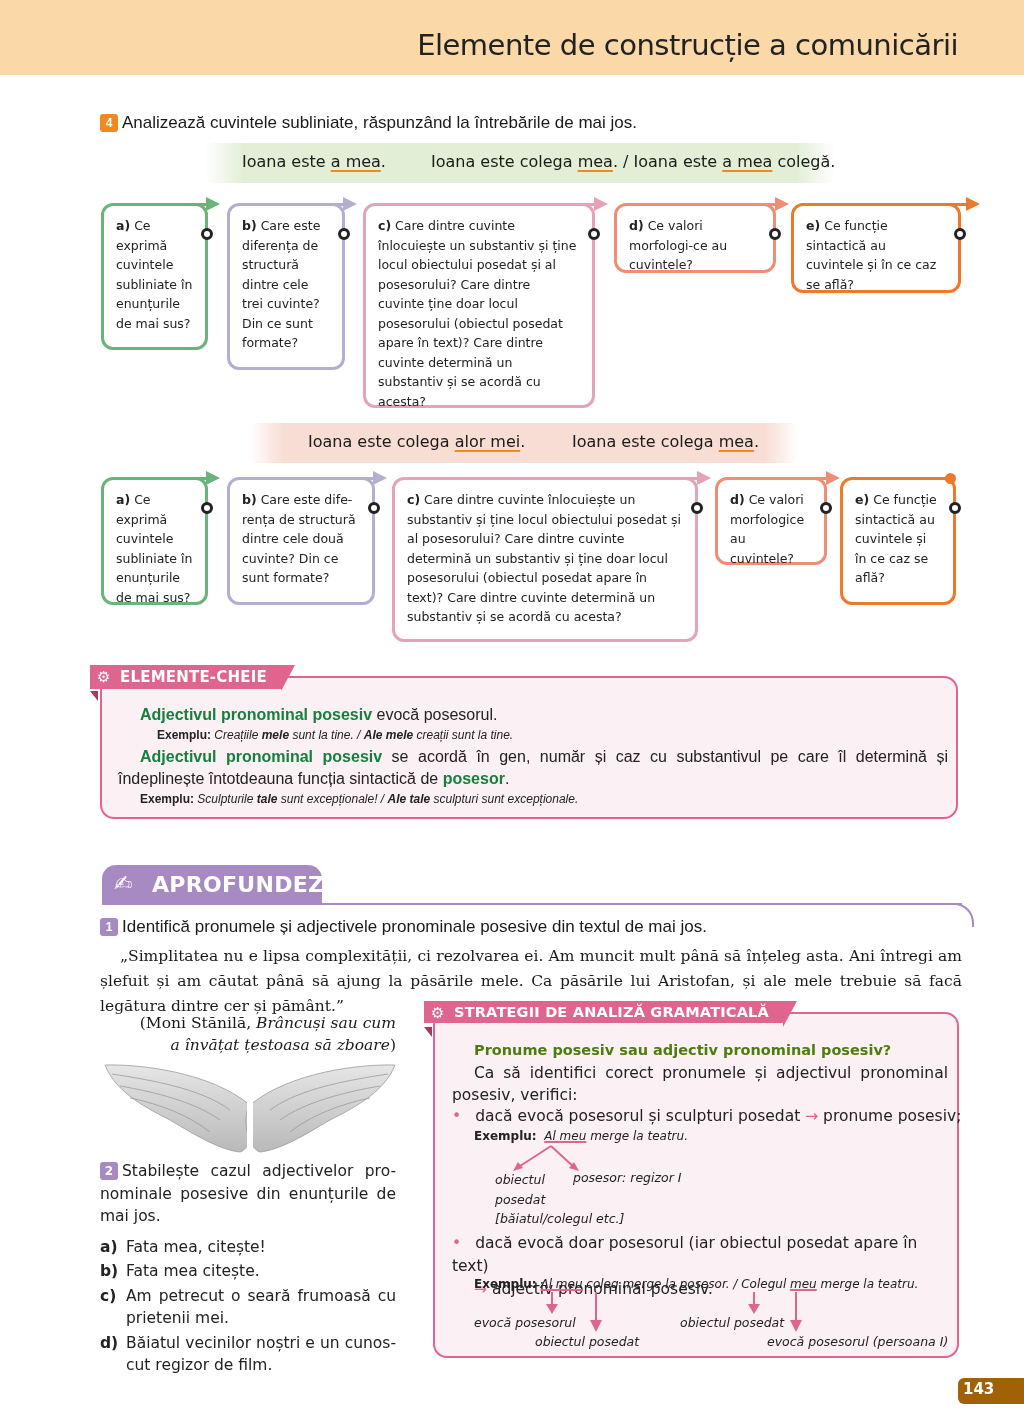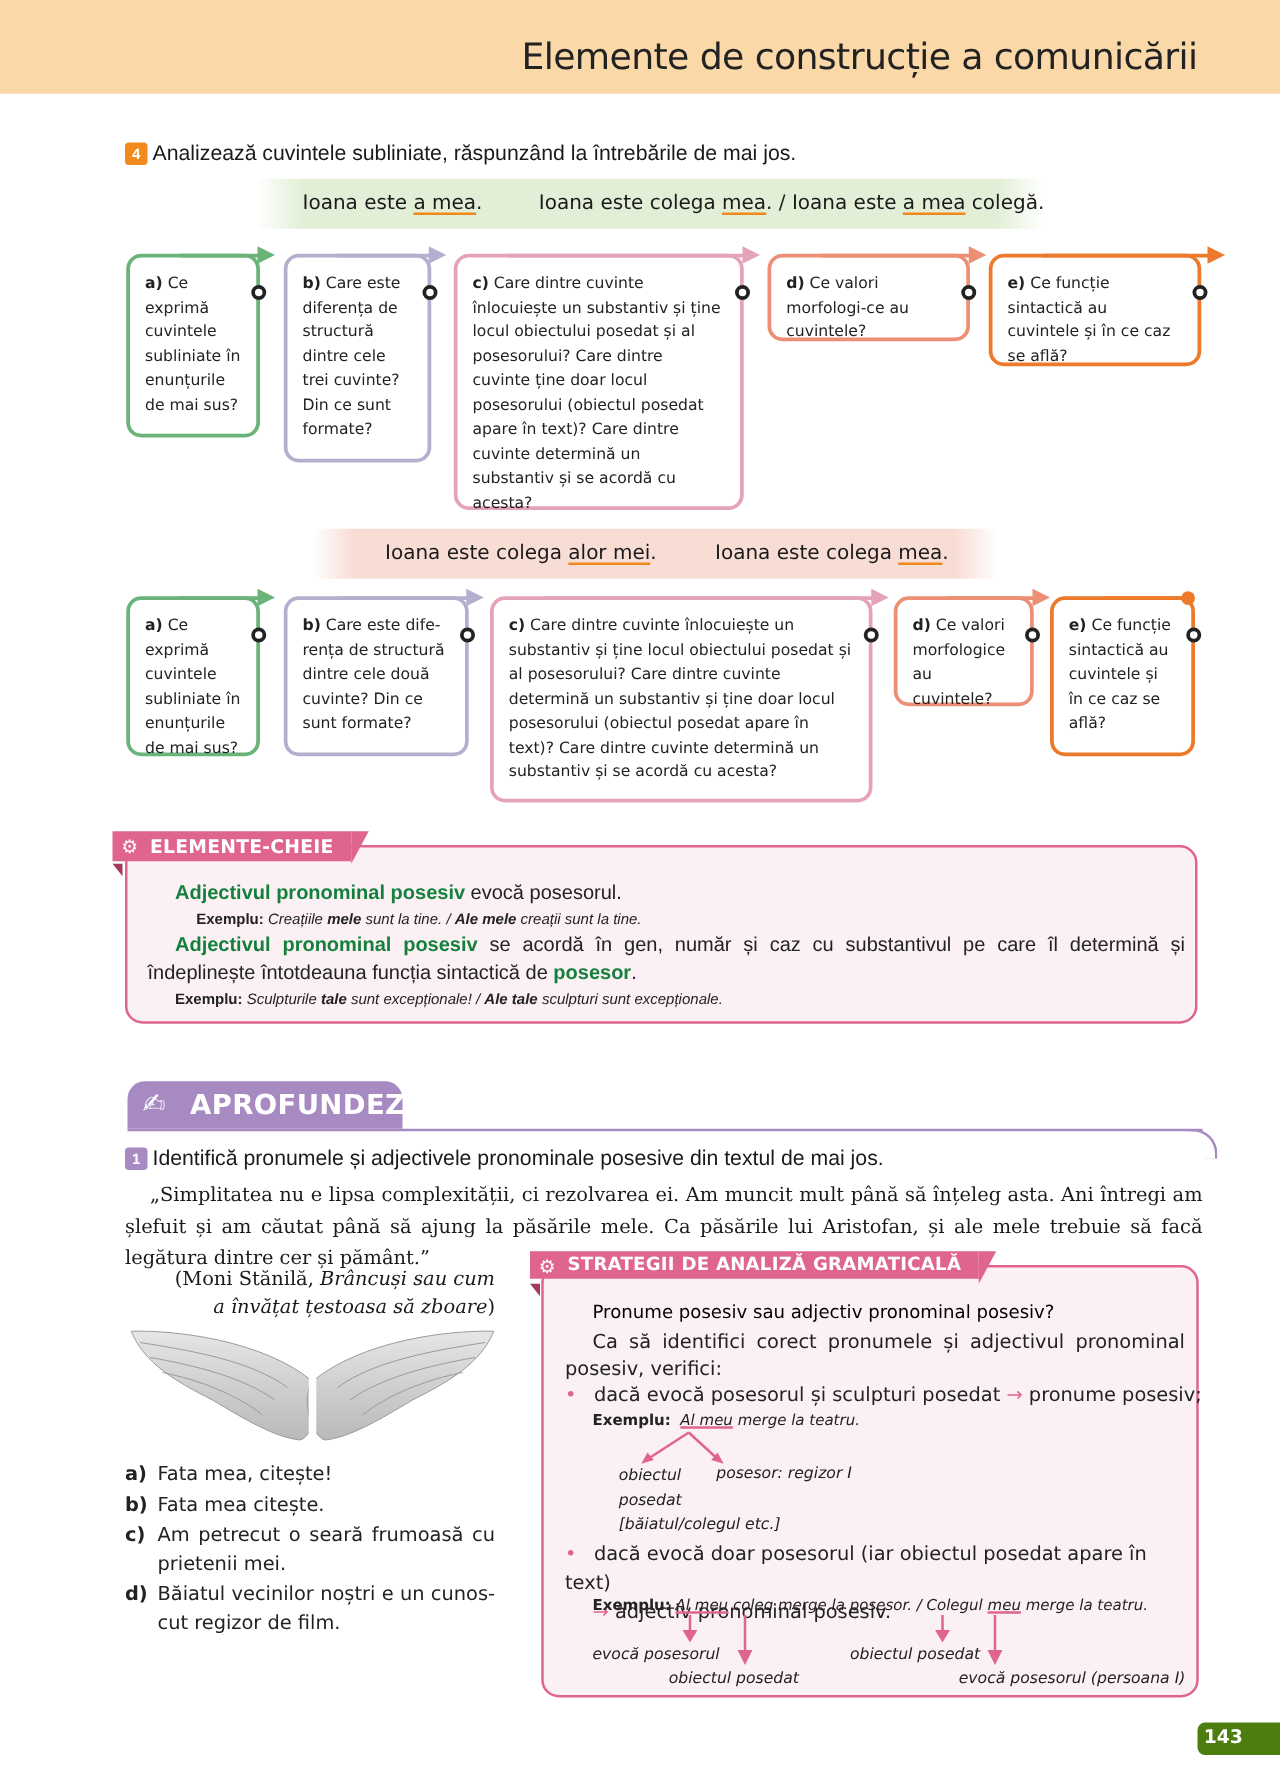--- a/index.html
+++ b/index.html
@@ -52,21 +52,21 @@
 
   .wings { position: absolute; left: 100px; top: 1060px; width: 300px; height: 95px; }
 
   .ex2 { position: absolute; left: 100px; top: 1160px; width: 296px; font-family: "DejaVu Sans", sans-serif; font-size: 15.5px; line-height: 22.5px; color: #222; text-align: justify; }
   .ex2 .li { display: flex; margin-top: 2px; }
   .ex2 .li b { width: 26px; flex: none; }
 
   .stratbox { position: absolute; left: 433px; top: 1012px; width: 526px; height: 346px; border: 2.5px solid #e0658e; border-radius: 14px; background: #fbf0f3; }
   .strat-text { position: absolute; font-family: "DejaVu Sans", sans-serif; color: #222; }
 
-  .page-num { position: absolute; left: 958px; top: 1378px; width: 66px; height: 26px; background: #4d7c0f; border-radius: 6px 0 0 6px; color: #fff; font-weight: bold; font-size: 15px; line-height: 22px; padding-left: 5px; font-family: "DejaVu Sans", sans-serif; }
+  .page-num { position: absolute; left: 958px; top: 1378px; width: 66px; height: 26px; background: #a16207; border-radius: 6px 0 0 6px; color: #fff; font-weight: bold; font-size: 15px; line-height: 22px; padding-left: 5px; font-family: "DejaVu Sans", sans-serif; }
 </style>
 </head>
 <body>
 
 <div class="header-band"></div>
 <h1 class="header-title">Elemente de construcție a comunicării</h1>
 
 <div class="task-line" style="left:100px; top:113px;">
   <span class="num-badge" style="background:#f08a1c;">4</span><span>Analizează cuvintele subliniate, răspunzând la întrebările de mai jos.</span>
 </div>
@@ -200,20 +200,21 @@
     <path d="M30 38 C60 44 90 56 110 72" fill="none"></path>
     <path d="M295 5 C260 4 190 12 150 45 C140 60 150 90 160 92 C180 90 205 75 230 60 C260 45 285 30 295 5 Z" transform="translate(0,0)"></path>
     <path d="M288 14 C250 20 200 28 170 50" fill="none"></path>
     <path d="M280 26 C245 32 205 42 180 60" fill="none"></path>
     <path d="M270 38 C240 44 210 56 190 72" fill="none"></path>
   </g>
   <rect x="147" y="0" width="6" height="95" fill="#fff"></rect>
 </svg>
 
 <div class="ex2">
+  <div><span class="num-badge" style="background:#a88ac2;">2</span><span>Stabilește cazul adjectivelor pro-nominale posesive din enunțurile de mai jos.</span></div>
   <div class="li" style="margin-top:8px;">
       <b>a)</b>
       <span>Fata mea, citește!</span>
     </div>
   <div class="li">
       <b>b)</b>
       <span>Fata mea citește.</span>
     </div>
   <div class="li">
       <b>c)</b>
@@ -224,21 +225,21 @@
       <span>Băiatul vecinilor noștri e un cunos-cut regizor de film.</span>
     </div>
 </div>
 
 <div class="stratbox"></div>
 <div class="tag" style="left:424px; top:1001px; font-size:14.5px;">
   <span class="gear">⚙</span><span>STRATEGII DE ANALIZĂ GRAMATICALĂ</span>
 </div>
 <div class="tag-fold" style="left:424px; top:1027px;"></div>
 
-<div class="strat-text" style="left:474px; top:1042px; font-size:14.5px; font-weight:normal; color:#000000;">Pronume posesiv sau adjectiv pronominal posesiv?</div>
+<div class="strat-text" style="left:474px; top:1042px; font-size:14.5px; font-weight:bold; color:#4d7c0f;">Pronume posesiv sau adjectiv pronominal posesiv?</div>
 <div class="strat-text" style="left:452px; top:1062px; width:496px; font-size:15.5px; line-height:22px; text-align:justify; text-indent:22px;">Ca să identifici corect pronumele și adjectivul pronominal posesiv, verifici:</div>
 
 <div class="strat-text" style="left:452px; top:1107px; font-size:15.5px;">
   <span style="color:#e0658e; margin-right:14px;">•</span><span>dacă evocă posesorul și sculpturi posedat </span><span style="color:#e0658e;">→</span><span> pronume posesiv;</span>
 </div>
 <div class="strat-text" style="left:474px; top:1129px; font-size:12px;">
   <b>Exemplu:</b>&nbsp;&nbsp;<i style="text-decoration:underline; text-decoration-color:#e0658e; text-decoration-thickness:2px;">Al meu</i><i> merge la teatru.</i>
 </div>
 <svg style="position:absolute; left:505px; top:1144px; width:80px; height:30px;">
   <path d="M46 2 L12 24" stroke="#e0658e" stroke-width="2" fill="none"></path>

